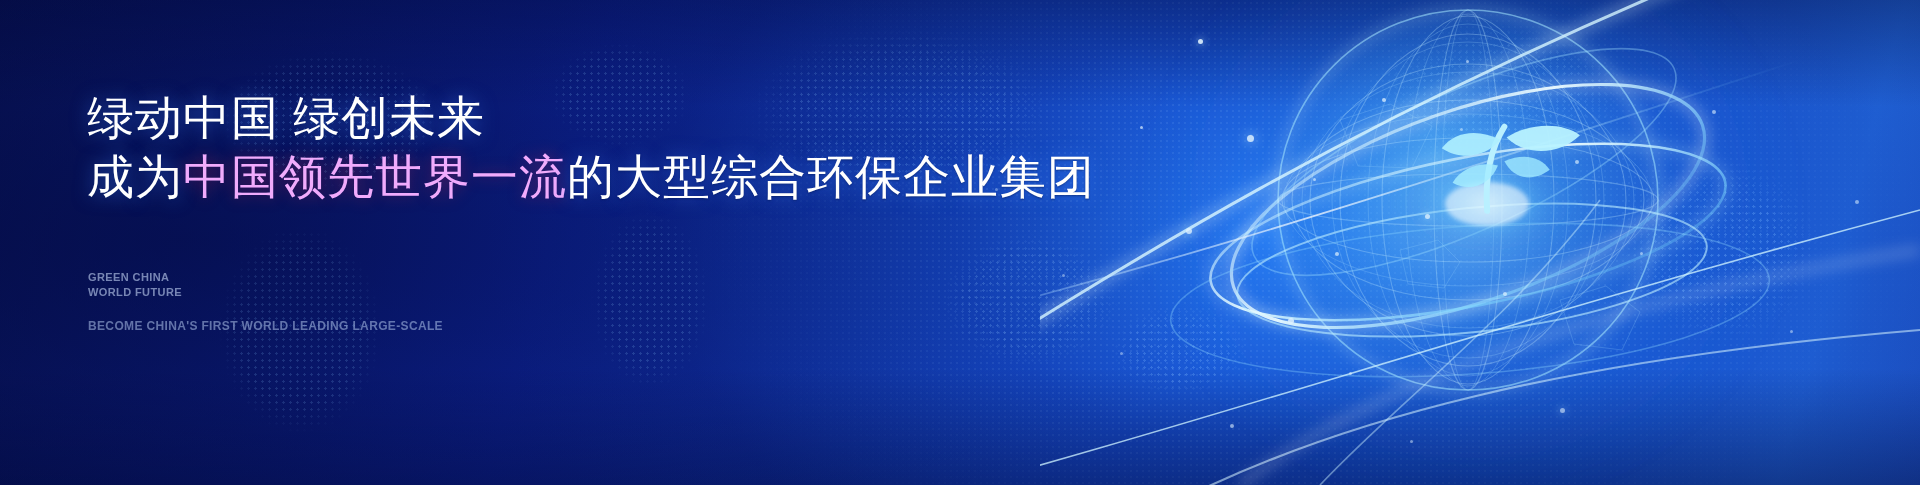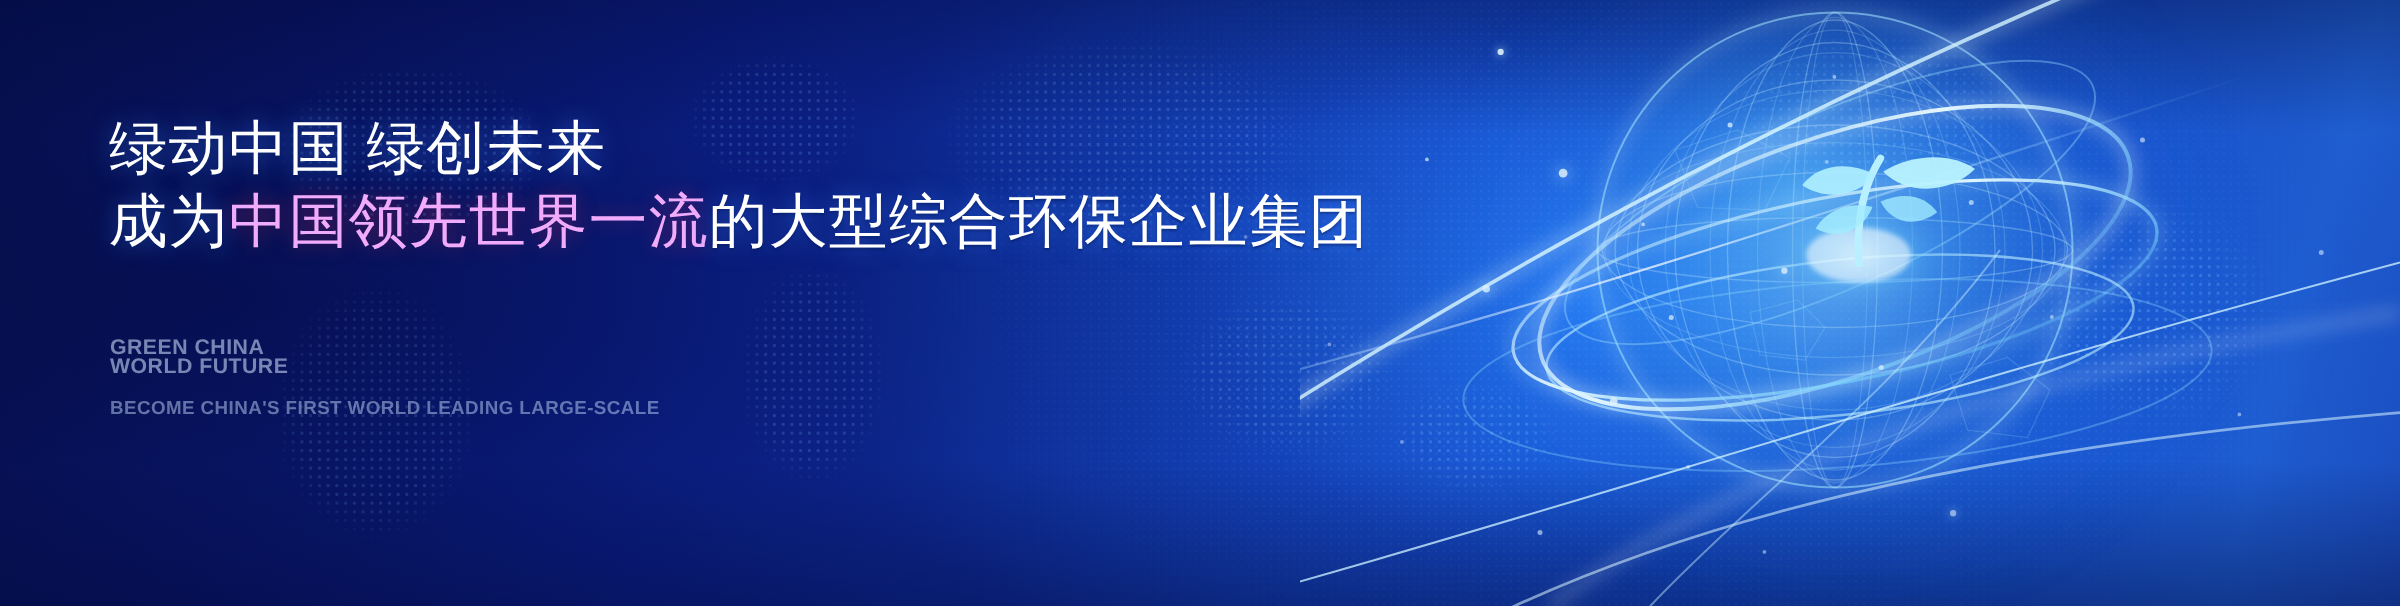--- a/index.html
+++ b/index.html
@@ -98,28 +98,28 @@
     font-weight:400;
     letter-spacing:1px;
     text-shadow:0 0 18px rgba(60,130,255,.55),0 1px 2px rgba(0,20,80,.6);
     white-space:nowrap;
   }
   .headline .l2{display:block;margin-top:3px;}
   .hl-red{color:#f0abfc;text-shadow:0 0 16px rgba(255,40,60,.35);}
 
   .en-main{
     position:absolute;left:1px;top:258px;
-    font-size:17px;line-height:15px;
+    font-size:11px;line-height:15px;
     font-weight:bold;
     letter-spacing:.4px;
     color:rgba(196,214,245,0.60);
   }
   .en-sub{
     position:absolute;left:1px;top:308px;
-    font-size:15px;line-height:13px;
+    font-size:12px;line-height:13px;
     font-weight:bold;
     letter-spacing:.35px;
     color:rgba(185,206,242,0.52);
   }
 </style>
 </head>
 <body>
 
 <div id="banner">
 

